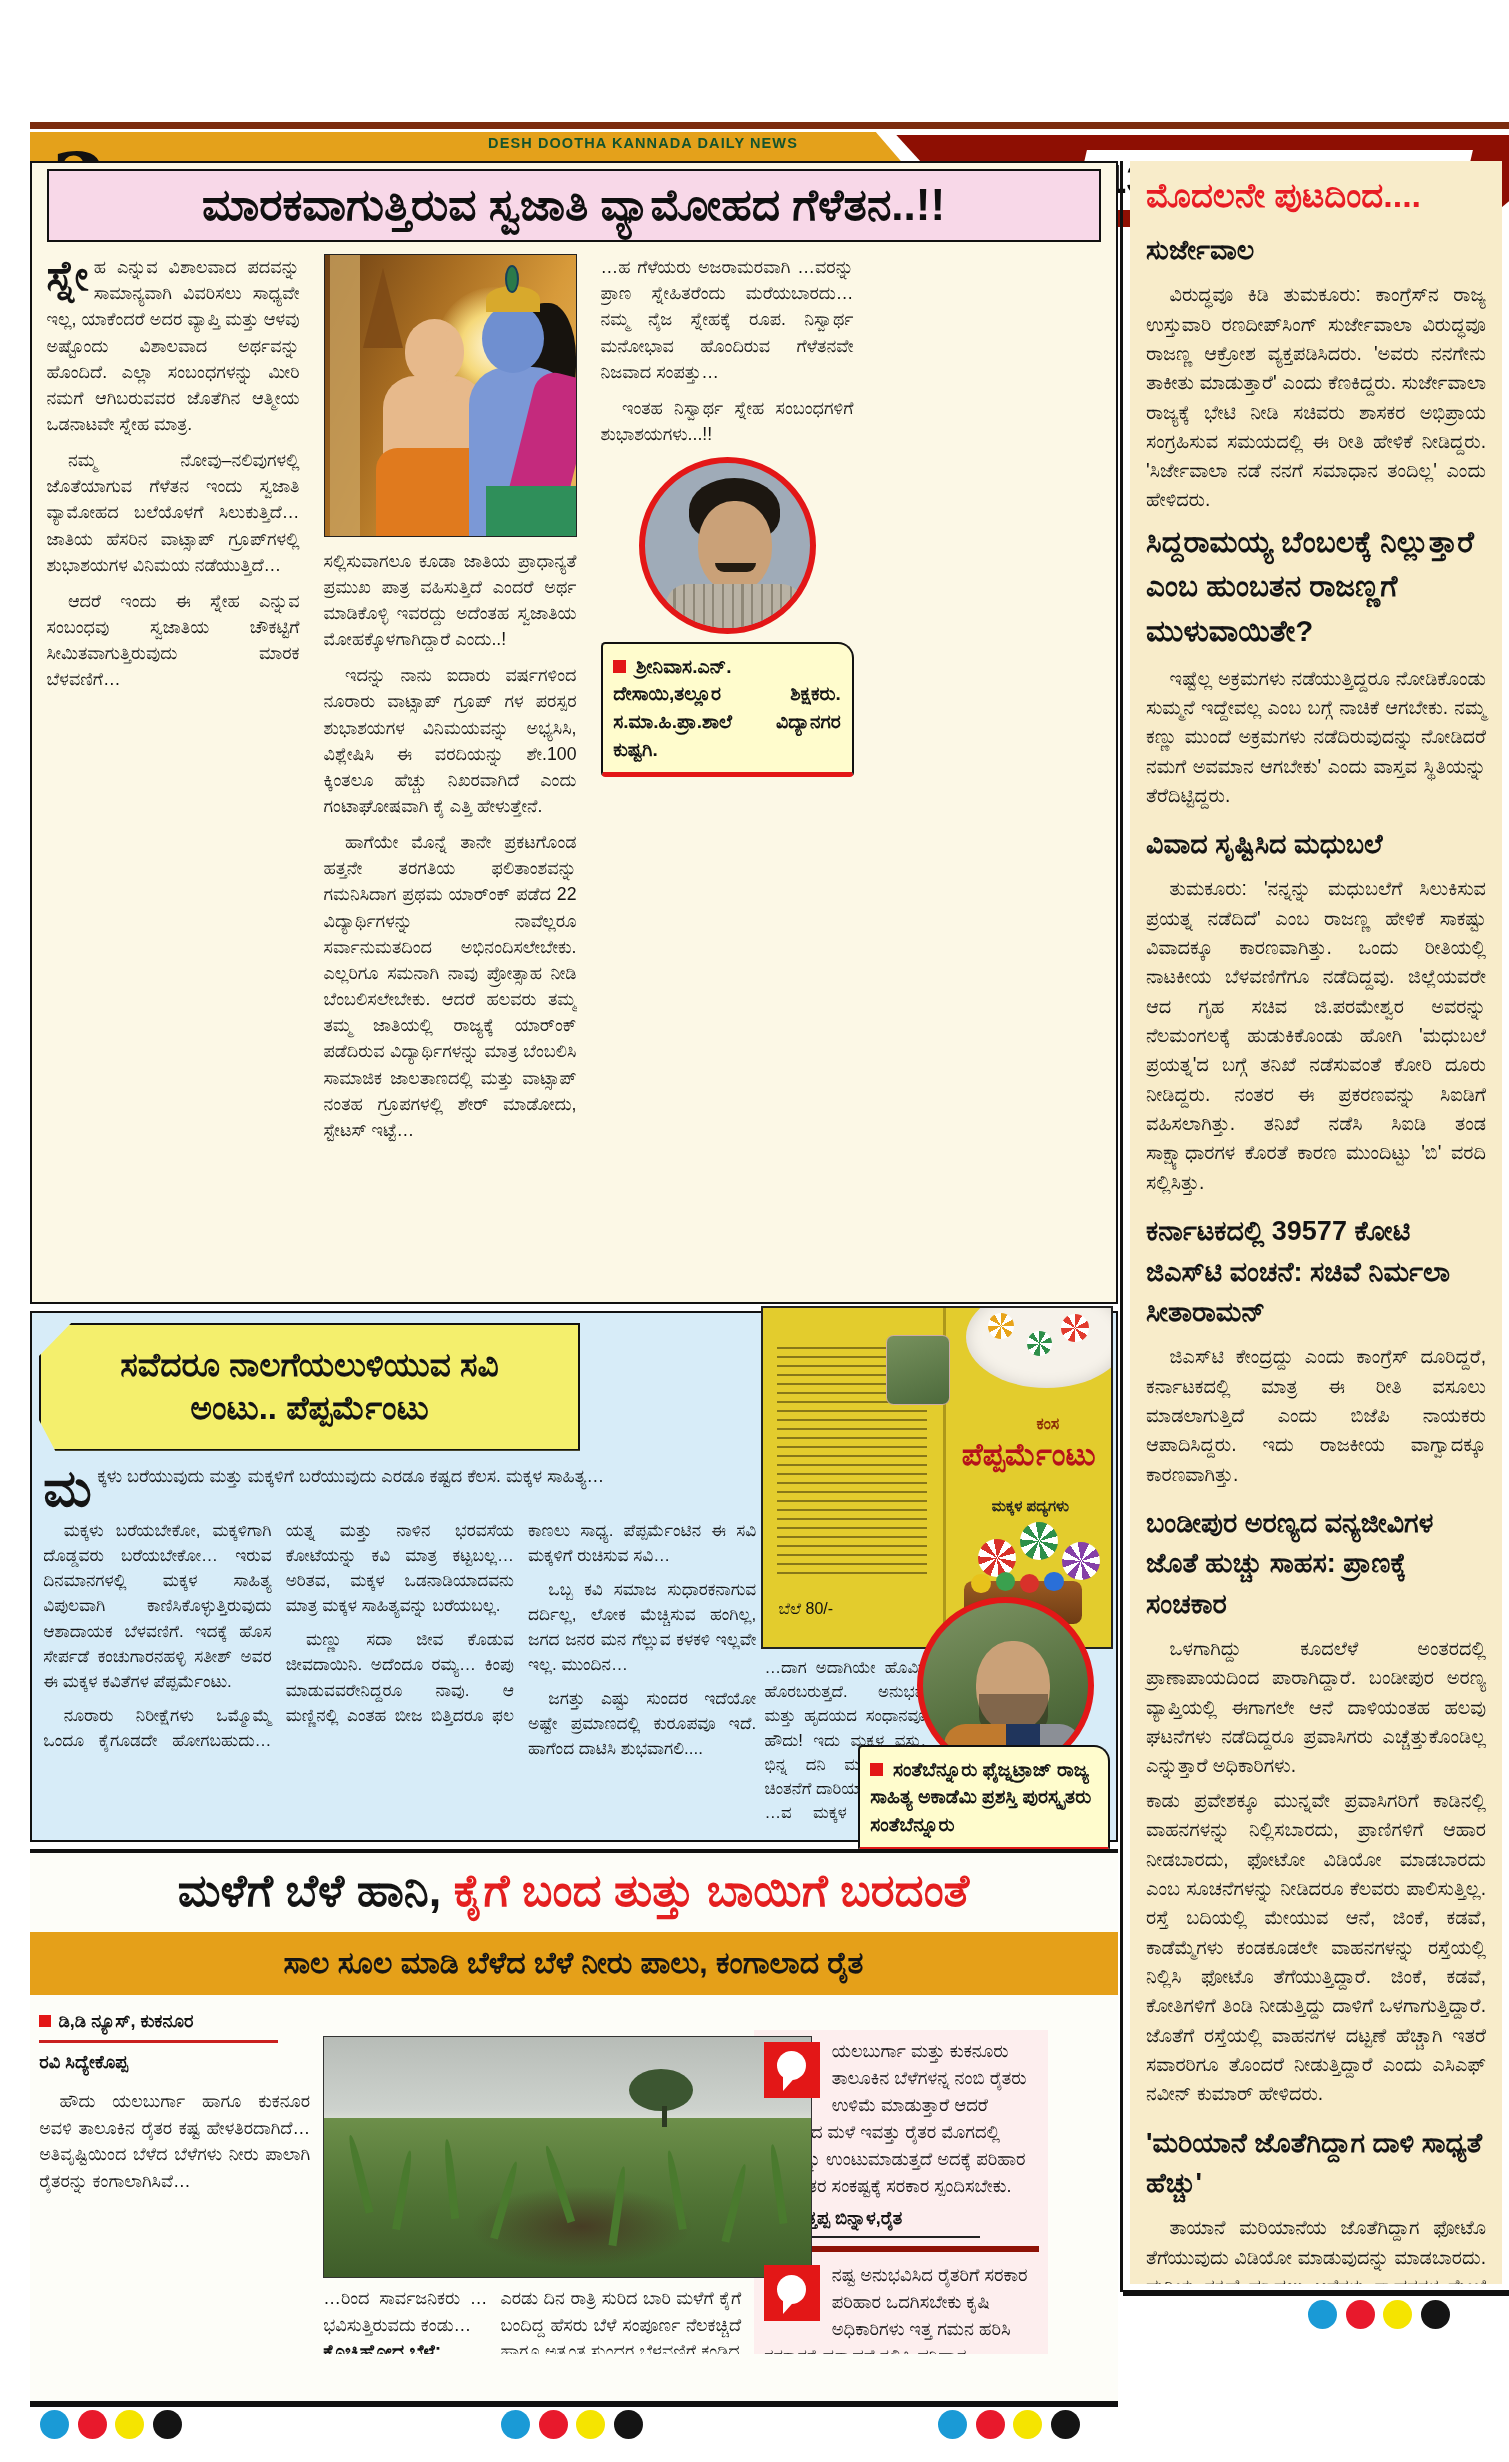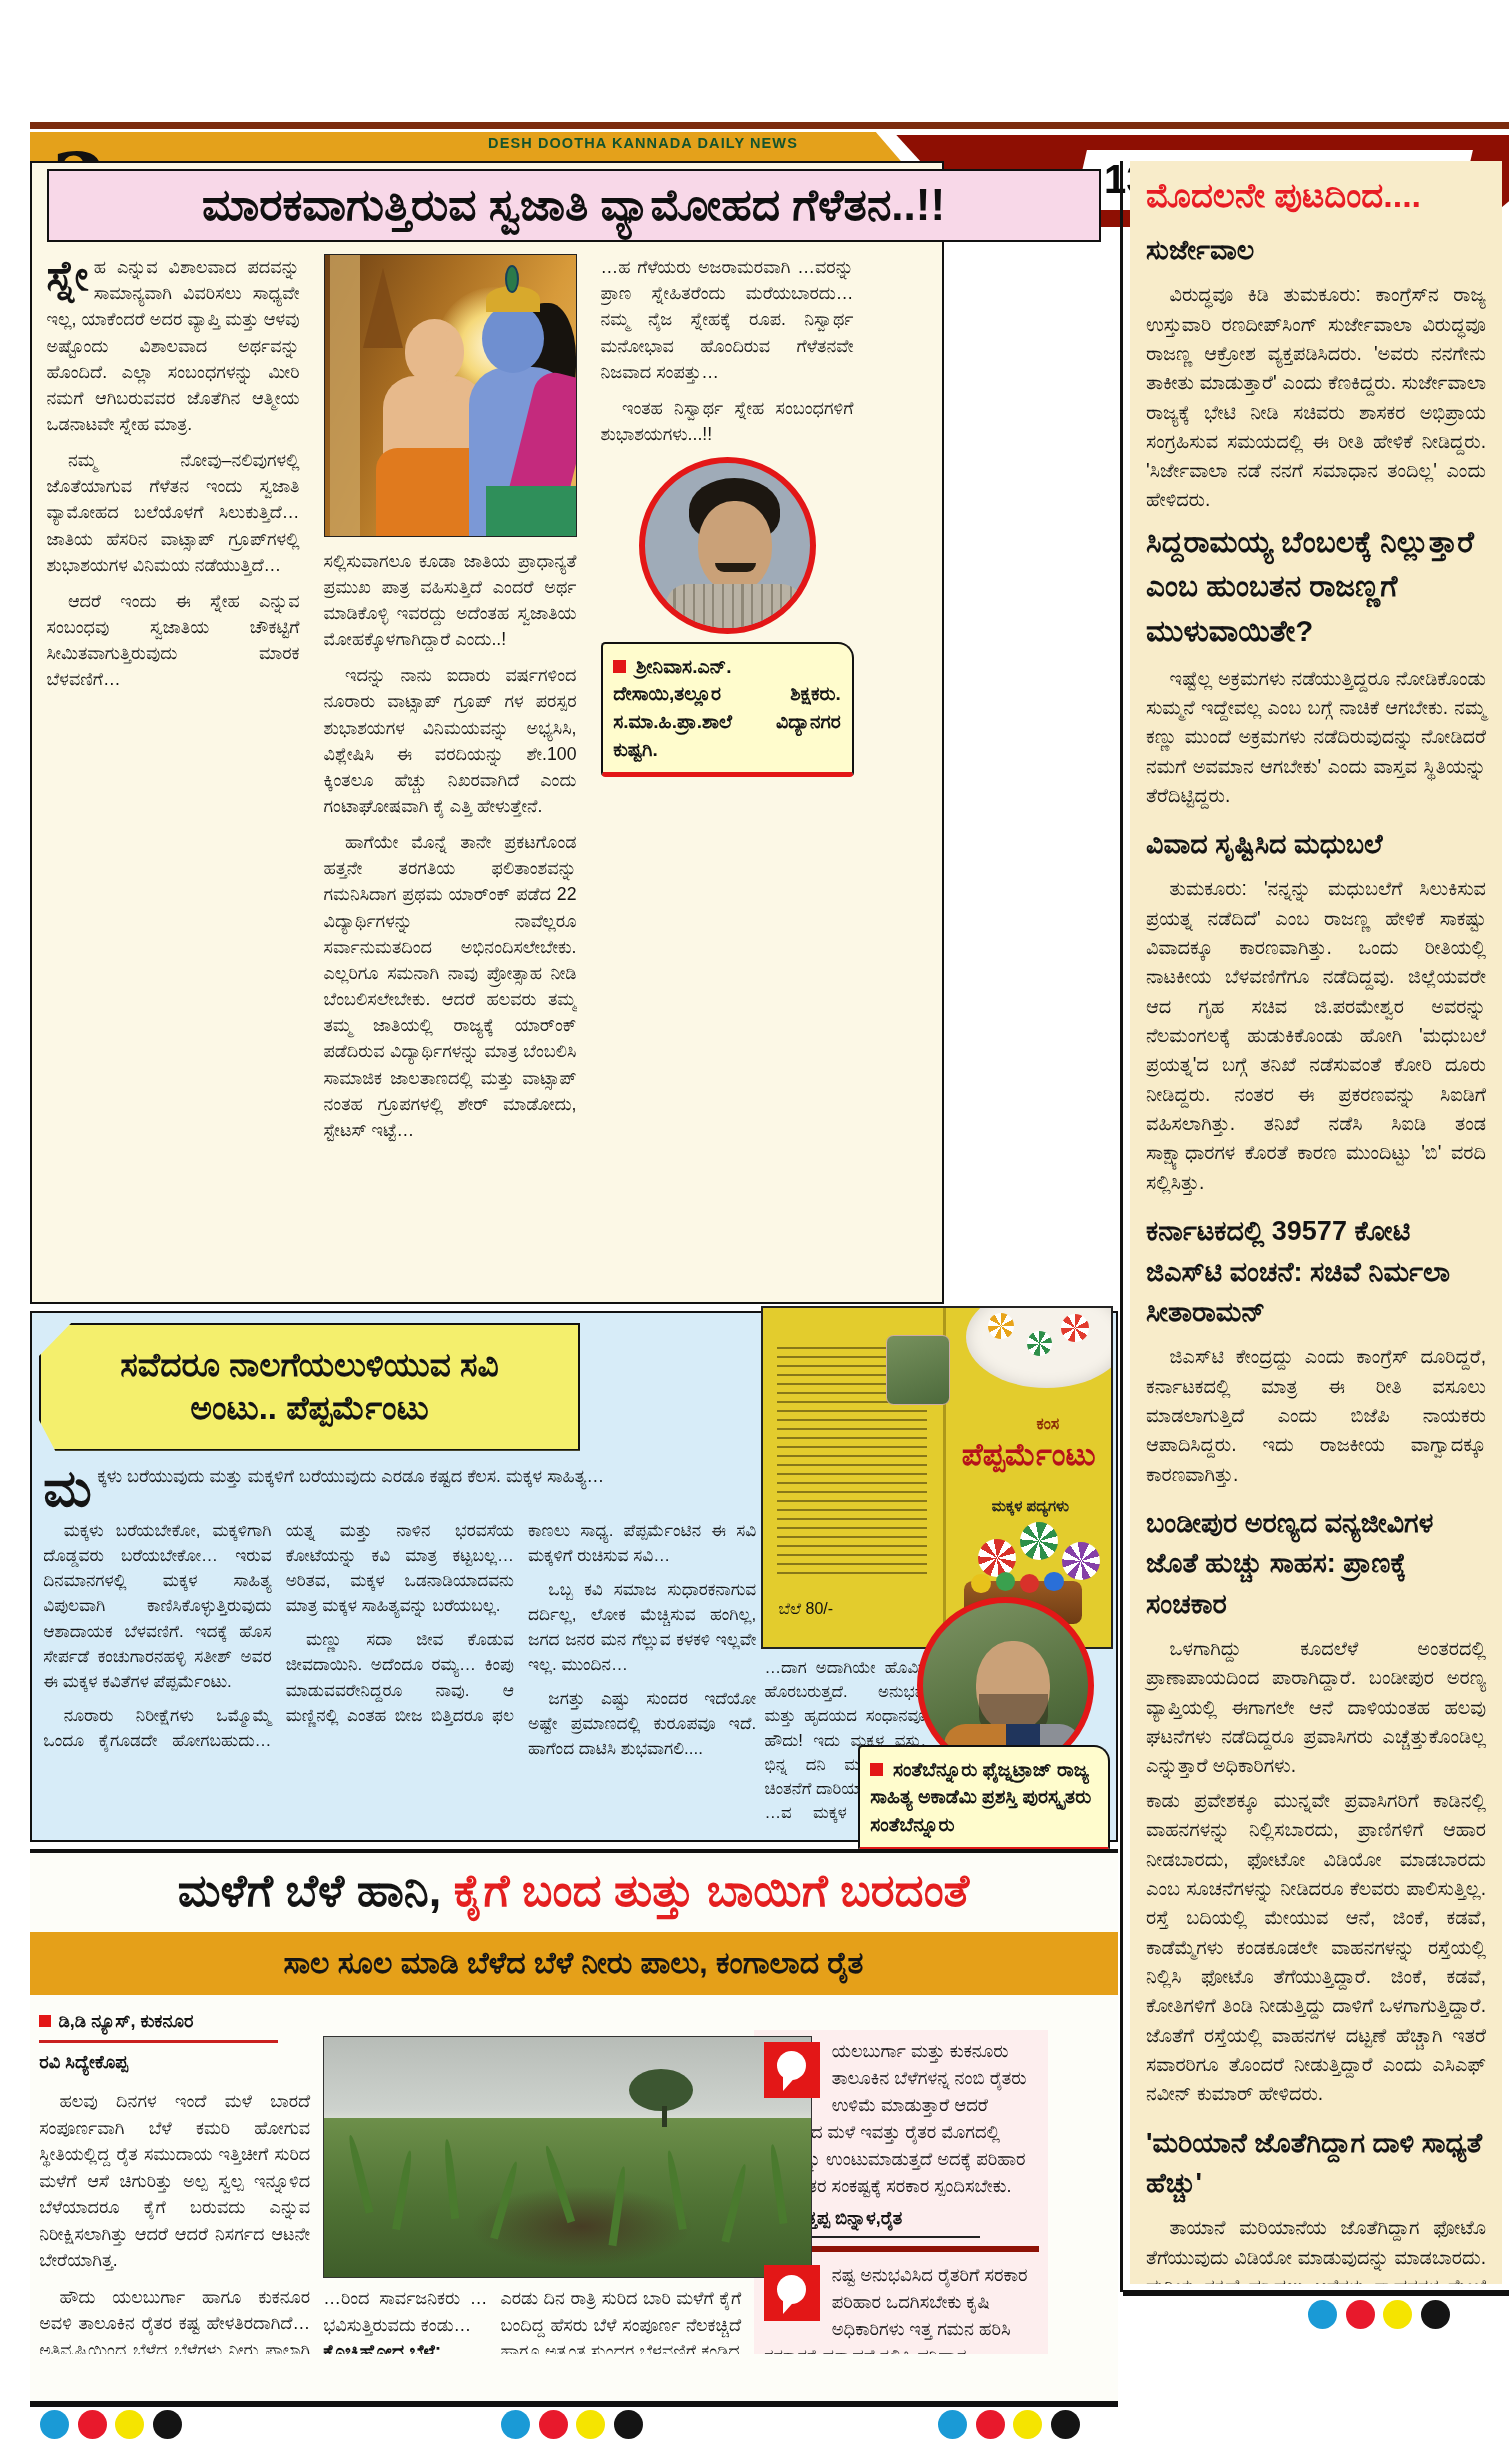--- a/index.html
+++ b/index.html
@@ -18,21 +18,21 @@
   .mast-title{font-size:63px; font-weight:800; color:#0d0d0d; line-height:1.02;
               font-family:"DejaVu Serif","Liberation Serif",serif;}
   .mast-tag{font-size:14.5px; font-weight:700; color:#1c1c1c; margin-top:2.1px;}
   .maroon-band{position:absolute; left:887px; top:135px; width:622px; height:92px; background:#8e0f03;
                clip-path:polygon(1.5% 0, 100% 0, 100% 72%, 95% 100%, 15% 100%);}
   .date-box{position:absolute; left:193px; top:15px; width:386px; height:60px; background:#ffffff;
             transform:skewX(-13deg); display:flex; align-items:center; justify-content:center;}
   .date-text{transform:skewX(13deg); font-size:40px; font-weight:800; color:#0a0a0a; white-space:nowrap;}
 
   
-  .main-art{position:absolute; left:29.5px; top:161px; width:914px; height:1143px; background:#fcf8e6;
+  .main-art{position:absolute; left:29.5px; top:161px; width:1088px; height:1143px; background:#fcf8e6;
             border:2.7px solid #111;}
   .main-headband{position:absolute; left:15px; top:6.4px; width:1054px; height:73px; background:#f8d8e8;
                  border:2.1px solid #111; display:flex; align-items:center; justify-content:center;}
   .main-headband h1{font-size:44px; font-weight:800; color:#101010; white-space:nowrap;}
   .main-cols{position:absolute; left:15px; top:91px; width:1054px; height:1035px; display:flex; gap:24px;
              overflow:hidden;}
   .mcol{width:253px; font-size:17.7px; line-height:1.48; text-align:justify; overflow:hidden;}
   .mcol p{margin-bottom:9.7px; text-indent:21.4px;}
   .mcol p.nofirst{text-indent:0;}
   .dc{float:left; font-size:42px; line-height:.9; font-weight:800; padding:3.2px 5.4px 0 0;}
@@ -316,21 +316,20 @@
       <span>ಸಾಲ ಸೂಲ ಮಾಡಿ ಬೆಳೆದ ಬೆಳೆ ನೀರು ಪಾಲು, ಕಂಗಾಲಾದ ರೈತ</span>
     </div>
 
     <div class="bot-body">
       <div class="bcol1">
         <div class="byline">
           <span class="rsq"></span><span>ಡಿ,ಡಿ ನ್ಯೂಸ್, ಕುಕನೂರ</span>
         </div>
         <div class="byline-rule"></div>
         <div class="byname">ರವಿ ಸಿದ್ಯೇಕೊಪ್ಪ</div>
-        <p class="nofirst">ಹಲವು ದಿನಗಳ ಇಂದೆ ಮಳೆ ಬಾರದೆ ಸಂಪೂರ್ಣವಾಗಿ ಬೆಳೆ ಕಮರಿ ಹೋಗುವ ಸ್ಥೀತಿಯಲ್ಲಿದ್ದ ರೈತ ಸಮುದಾಯ ಇತ್ತಿಚೀಗೆ ಸುರಿದ ಮಳೆಗೆ ಆಸೆ ಚಿಗುರಿತ್ತು ಅಲ್ಪ ಸ್ವಲ್ಪ ಇನ್ನೂಳಿದ ಬೆಳೆಯಾದರೂ ಕೈಗೆ ಬರುವದು ಎನ್ನುವ ನಿರೀಕ್ಷಿಸಲಾಗಿತ್ತು ಆದರೆ ಆದರೆ ನಿಸರ್ಗದ ಆಟನೇ ಬೇರೆಯಾಗಿತ್ತ.</p>
         <p>ಹೌದು ಯಲಬುರ್ಗಾ ಹಾಗೂ ಕುಕನೂರ ಅವಳಿ ತಾಲೂಕಿನ ರೈತರ ಕಷ್ಟ ಹೇಳತಿರದಾಗಿದೆ… ಅತಿವೃಷ್ಟಿಯಿಂದ ಬೆಳೆದ ಬೆಳೆಗಳು ನೀರು ಪಾಲಾಗಿ ರೈತರನ್ನು ಕಂಗಾಲಾಗಿಸಿವೆ…</p>
       </div>
 
       <div class="bmid">
         <div class="field">
           <div class="fd-ground"></div>
           <div class="fd-soil"></div>
           <div class="fd-tree"></div>
             <div class="fd-trunk"></div>
           <div class="fd-leaf" style="left:32px; top:97px; transform:rotate(-14deg);"></div>

